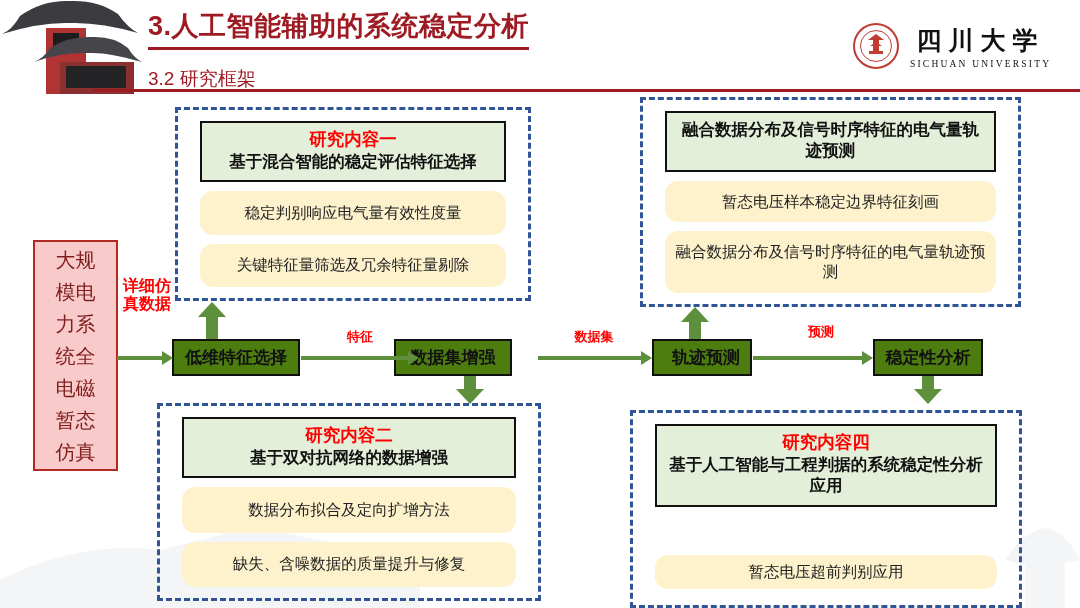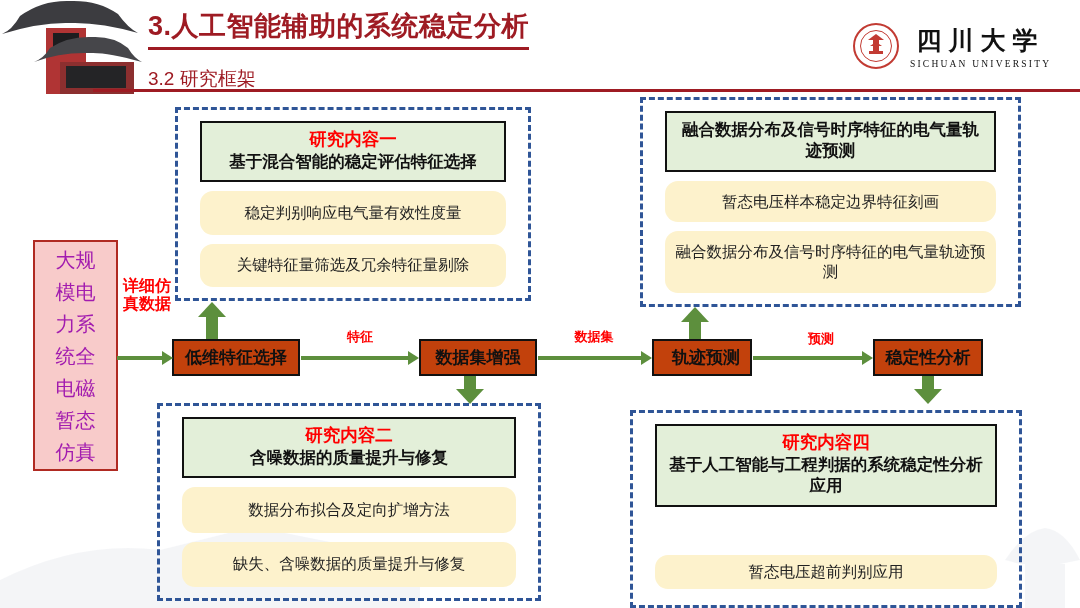--- a/index.html
+++ b/index.html
@@ -41,35 +41,35 @@
   #panel-1 { left:175px; top:107px; width:356px; height:194px; }
   #panel-3 { left:640px; top:97px;  width:381px; height:210px; }
   #panel-2 { left:157px; top:403px; width:384px; height:198px; }
   #panel-4 { left:630px; top:410px; width:392px; height:198px;gap:48px; }
 
   
   .source-box { position:absolute; left:33px; top:240px; width:85px; height:231px;
                 background:#f8cbca; border:2.5px solid #b02a22;
                 display:flex; align-items:center; justify-content:center; text-align:center;
                 font-family:"DejaVu Serif","Liberation Serif",serif; font-size:20px;
-                color:#a21caf; line-height:1.6; padding:4px 16px; }
-  .process-box { position:absolute; top:339px; height:37px; background:#c2410c;
+                color:#7f1d1d; line-height:1.6; padding:4px 16px; }
+  .process-box { position:absolute; top:339px; height:37px; background:#4d7c0f;
                  border:2.5px solid #111; display:flex; align-items:center; justify-content:center;
                  font-size:17px; font-weight:bold; color:#111; white-space:nowrap; }
   #proc-1 { left:172px; width:128px; }
-  #proc-2 { left:419px; width:118px;text-align:center; }
+  #proc-2 { left:394px; width:118px;text-align:center; }
   #proc-3 { left:652px; width:100px;padding-left:8px; }
   #proc-4 { left:873px; width:110px; }
 
   .edge-label { position:absolute; color:#ff0000; font-weight:bold; font-size:13px;
                 text-align:center; line-height:1.15; }
   #lbl-input { left:119px; top:277px; width:52px; font-size:16px;text-align:right; }
   #lbl-feature { left:322px; top:330px; width:76px; }
   #lbl-dataset { left:548px; top:330px; width:92px; }
-  #lbl-predict { left:778px; top:332px; width:86px; }
+  #lbl-predict { left:778px; top:325px; width:86px; }
 
   
   .h-arrow { position:absolute; height:3.5px; background:#5d8f3d; top:356px; }
   .h-arrow::after { content:""; position:absolute; right:-10px; top:-5.2px;
                     border-left:11px solid #5d8f3d; border-top:7px solid transparent;
                     border-bottom:7px solid transparent; }
   #ha-0 { left:117px; width:46px; }
   #ha-1 { left:301px; width:108px; }
   #ha-2 { left:538px; width:104px; }
   #ha-3 { left:753px; width:110px; }
@@ -143,21 +143,21 @@
     <div class="panel-header">
       <div class="panel-subtitle">融合数据分布及信号时序特征的电气量轨迹预测</div>
     </div>
     <div class="panel-item">暂态电压样本稳定边界特征刻画</div>
     <div class="panel-item">融合数据分布及信号时序特征的电气量轨迹预测</div>
   </div>
 
   <div class="panel grow" id="panel-2">
     <div class="panel-header">
       <div class="panel-title">研究内容二</div>
-      <div class="panel-subtitle">含噪数据的质量提升与修复</div>
+      <div class="panel-subtitle">基于双对抗网络的数据增强</div>
     </div>
     <div class="panel-item">数据分布拟合及定向扩增方法</div>
     <div class="panel-item">缺失、含噪数据的质量提升与修复</div>
   </div>
 
   <div class="panel grow" id="panel-4">
     <div class="panel-header">
       <div class="panel-title">研究内容四</div>
       <div class="panel-subtitle">基于人工智能与工程判据的系统稳定性分析应用</div>
     </div>

